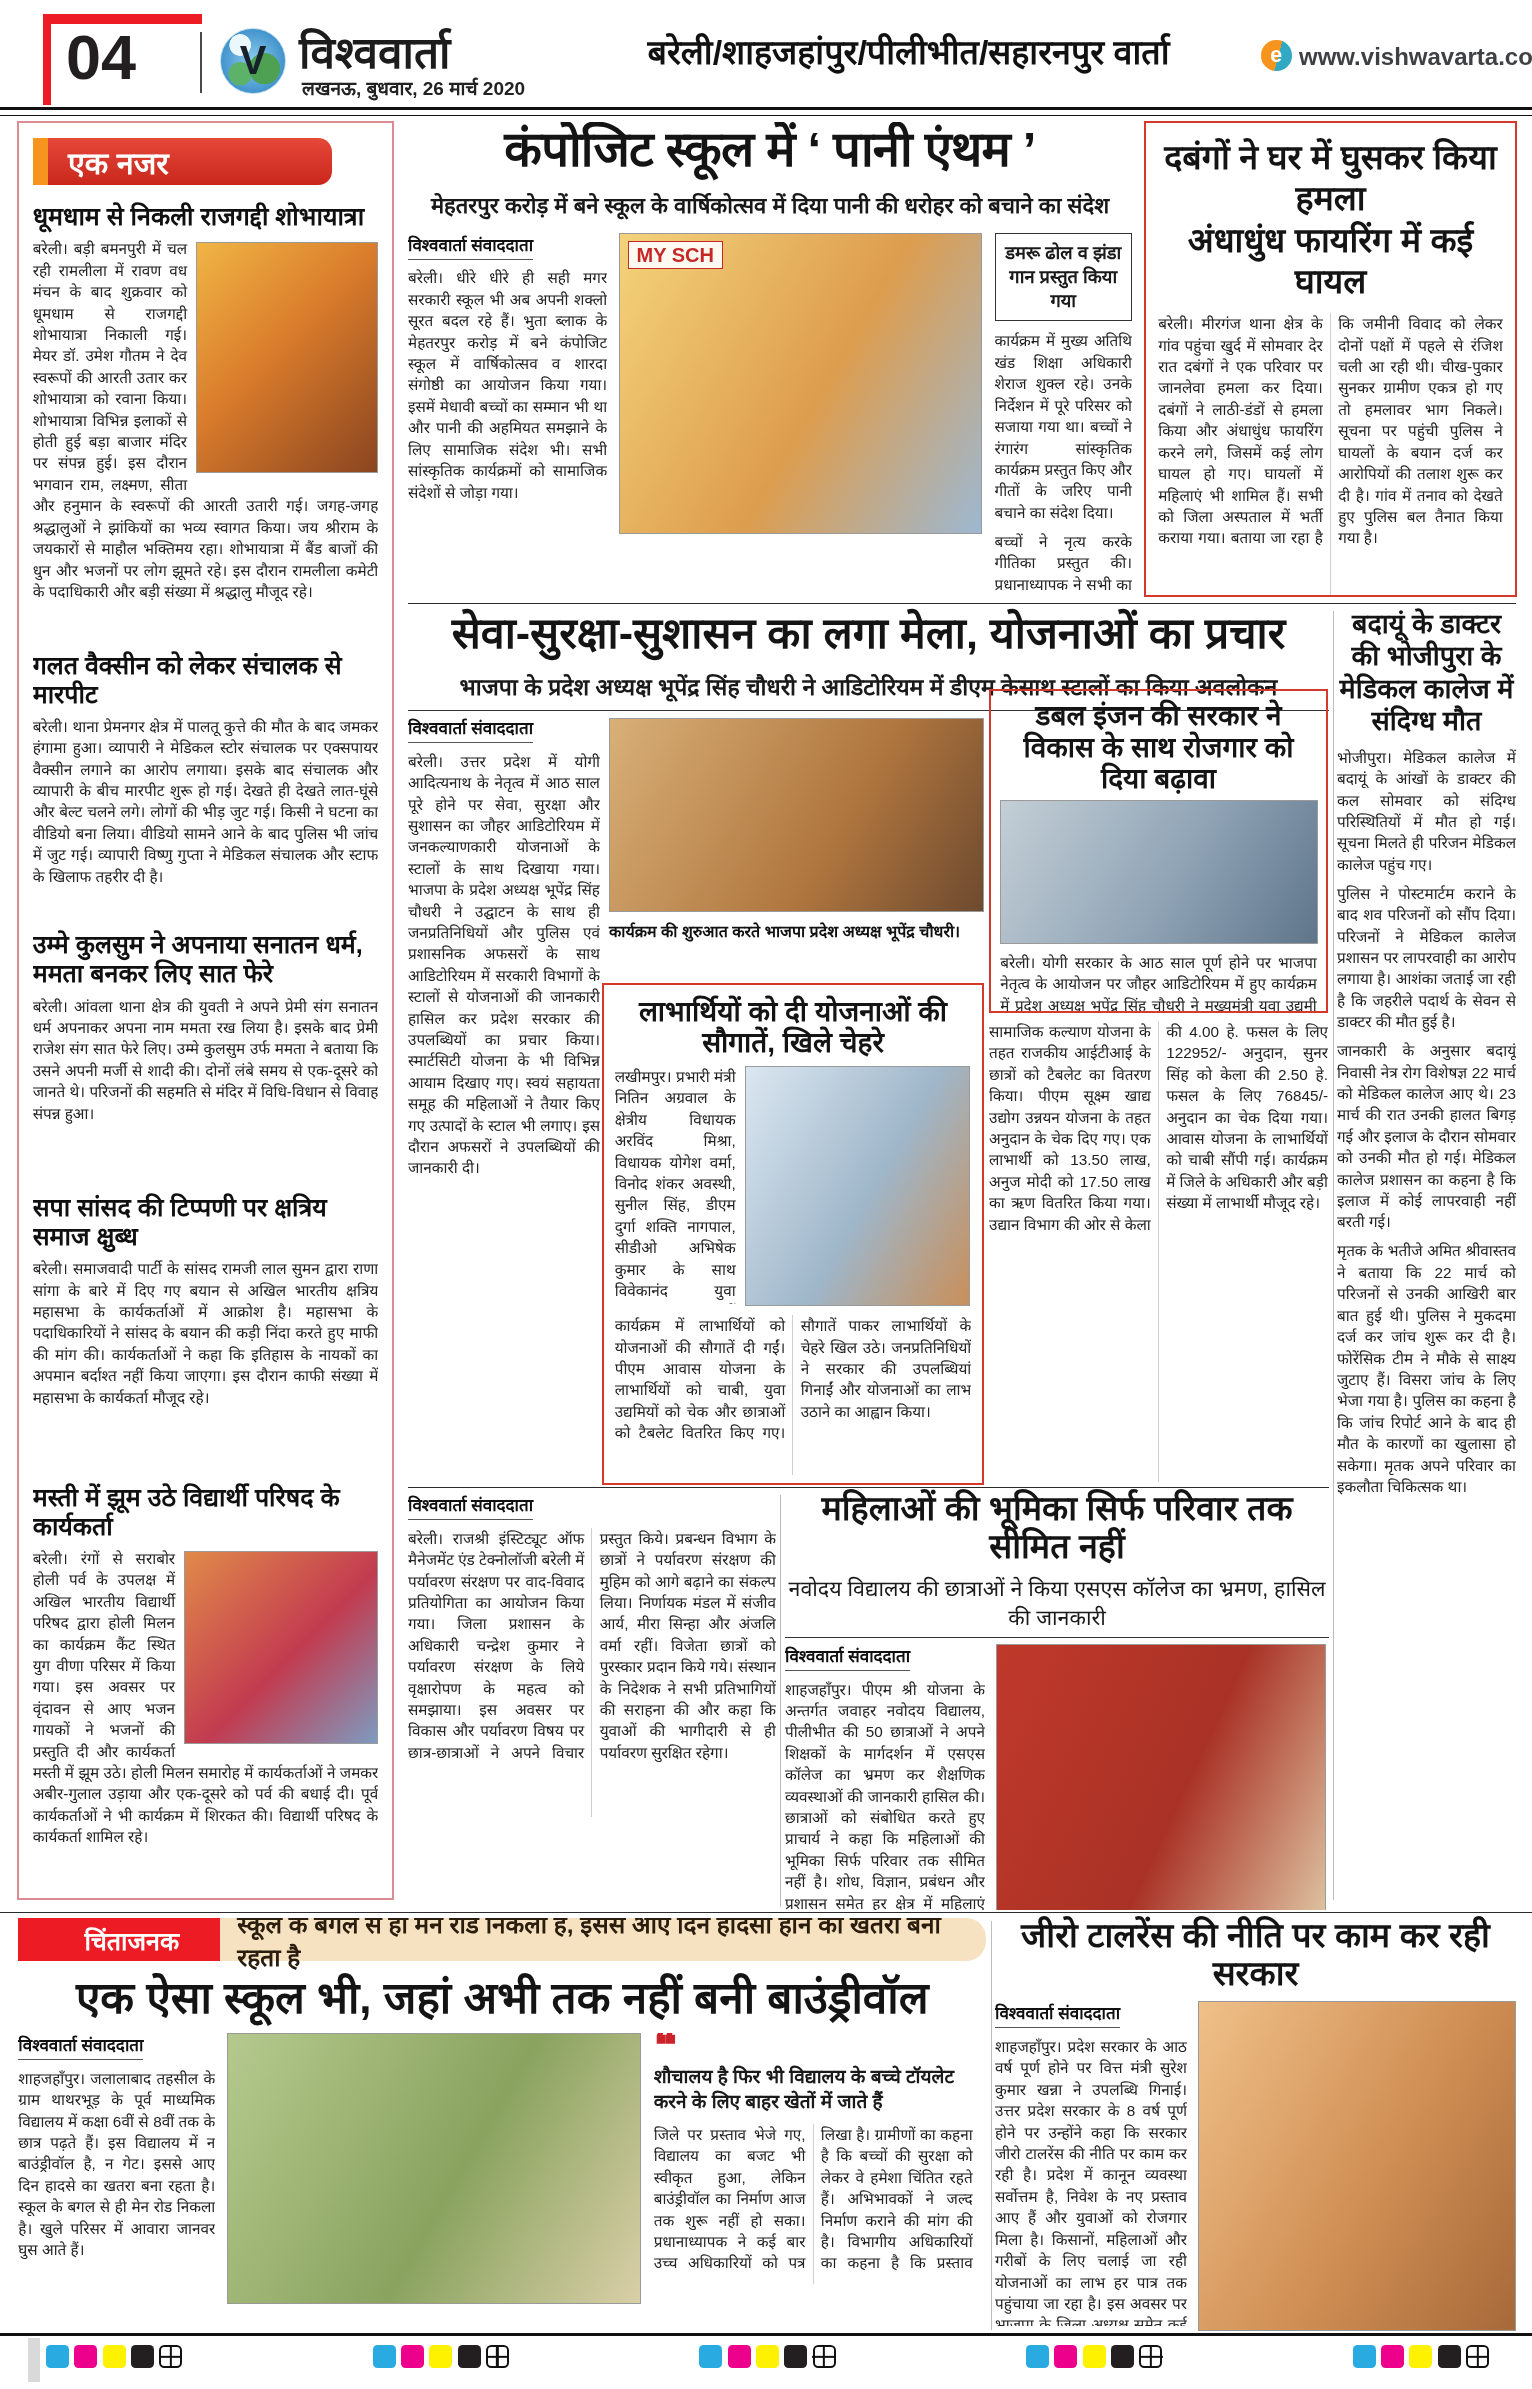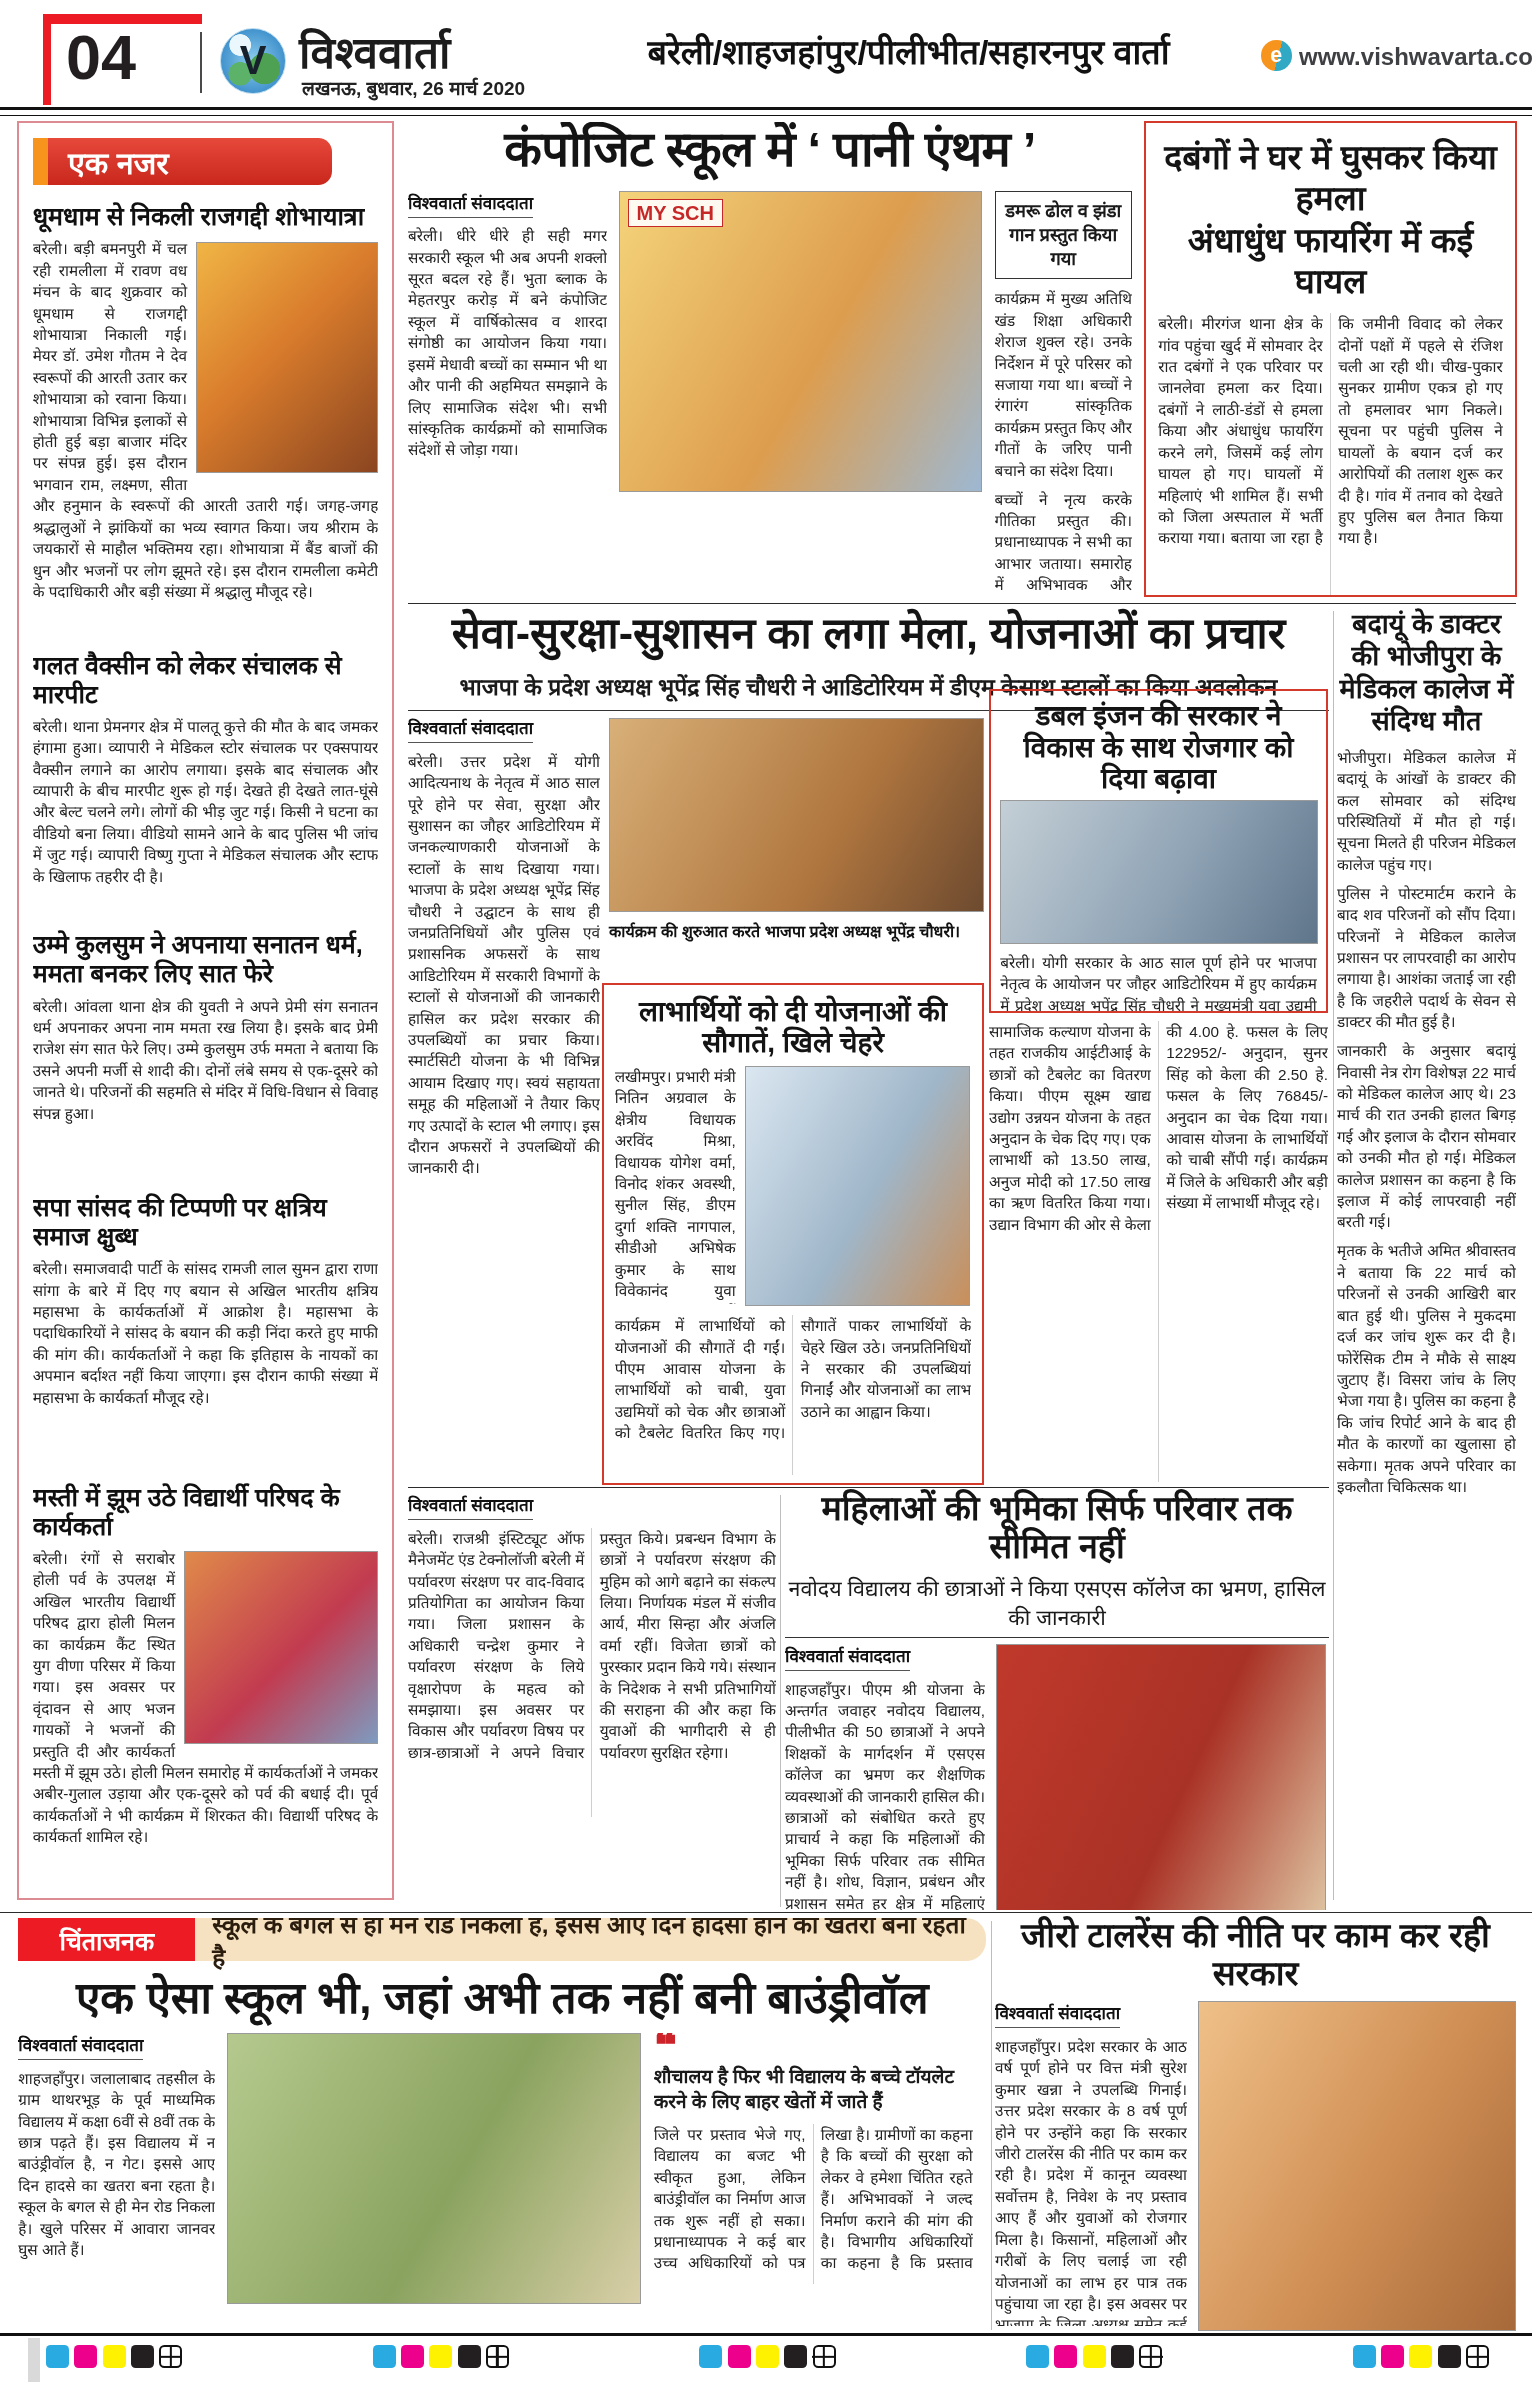--- a/index.html
+++ b/index.html
@@ -90,21 +90,21 @@
   .env-hl{font-size:33px;text-align:center;line-height:1.18;margin-bottom:7.6px;}
   .women{position:absolute;left:785px;top:1489px;width:544px;height:421px;}
   .women-hl{font-size:34px;text-align:center;}
   .women-sub{font-size:21.4px;font-weight:normal;text-align:center;margin:7.6px 0 6.1px 0;
              padding-bottom:6.1px;border-bottom:1.5px solid #333;}
 
   
   .school{position:absolute;left:18.3px;top:1918px;width:968px;height:417px;}
   .tagstrip{display:flex;height:43px;}
   .tag{background:#ed1c24;color:#fff;font-size:25px;font-weight:bold;display:flex;
-       align-items:center;justify-content:center;width:177px;}
+       align-items:center;justify-content:center;width:177px;padding-left:25px;}
   .strip{background:#f6e2c1;color:#2b1d0e;font-size:24.4px;font-weight:bold;display:flex;
          align-items:center;padding:0 17px;flex:1;border-radius:0 20px 20px 0;}
   .school-hl{font-size:44px;text-align:center;margin:12.2px 0 10.7px 0;}
   .quote-ic{color:#cc2229;font-size:43px;line-height:.6;font-weight:bold;display:block;}
   .quote-tx{font-size:19px;font-weight:bold;line-height:1.35;margin:4.6px 0 9.2px 0;}
   .zero{position:absolute;left:995px;top:1916px;width:521px;height:418px;}
   .zero-hl{font-size:34px;text-align:center;margin-bottom:9.2px;}
 
   
   .foot-rule{position:absolute;left:0;top:2333px;width:1533px;border-top:3.1px solid #111;}
@@ -175,20 +175,21 @@
 
     <div class="ol-art clip" style="height:427px;">
       <div class="ol-hl">मस्ती में झूम उठे विद्यार्थी परिषद के कार्यकर्ता</div>
       <div class="photo ph-holi ol-photo-r" style="width:192px;height:191px;"></div>
       <p class="body-text" style="margin:0;">बरेली। रंगों से सराबोर होली पर्व के उपलक्ष में अखिल भारतीय विद्यार्थी परिषद द्वारा होली मिलन का कार्यक्रम कैंट स्थित युग वीणा परिसर में किया गया। इस अवसर पर वृंदावन से आए भजन गायकों ने भजनों की प्रस्तुति दी और कार्यकर्ता मस्ती में झूम उठे। होली मिलन समारोह में कार्यकर्ताओं ने जमकर अबीर-गुलाल उड़ाया और एक-दूसरे को पर्व की बधाई दी। पूर्व कार्यकर्ताओं ने भी कार्यक्रम में शिरकत की। विद्यार्थी परिषद के कार्यकर्ता शामिल रहे।</p>
     </div>
   </div>
 
   <div class="lead clip">
     <div class="hl lead-hl">कंपोजिट स्कूल में ‘ पानी एंथम ’</div>
+    <div class="lead-sub">मेहतरपुर करोड़ में बने स्कूल के वार्षिकोत्सव में दिया पानी की धरोहर को बचाने का संदेश</div>
     <div class="lead-row">
       <div style="width:226px;" class="clip">
         <span class="byline">विश्ववार्ता संवाददाता</span>
         <p class="body-text" style="margin:0;">बरेली। धीरे धीरे ही सही मगर सरकारी स्कूल भी अब अपनी शक्लो सूरत बदल रहे हैं। भुता ब्लाक के मेहतरपुर करोड़ में बने कंपोजिट स्कूल में वार्षिकोत्सव व शारदा संगोष्ठी का आयोजन किया गया। इसमें मेधावी बच्चों का सम्मान भी था और पानी की अहमियत समझाने के लिए सामाजिक संदेश भी। सभी सांस्कृतिक कार्यक्रमों को सामाजिक संदेशों से जोड़ा गया।</p>
       </div>
       <div class="photo ph-schoolevent" style="width:318px;height:299px;flex:none;padding-left:43px;">
         <div class="photo-banner">MY SCH</div>
       </div>
       <div style="width:156px;" class="clip">
         <div class="notebox">डमरू ढोल व झंडा गान प्रस्तुत किया गया</div>

